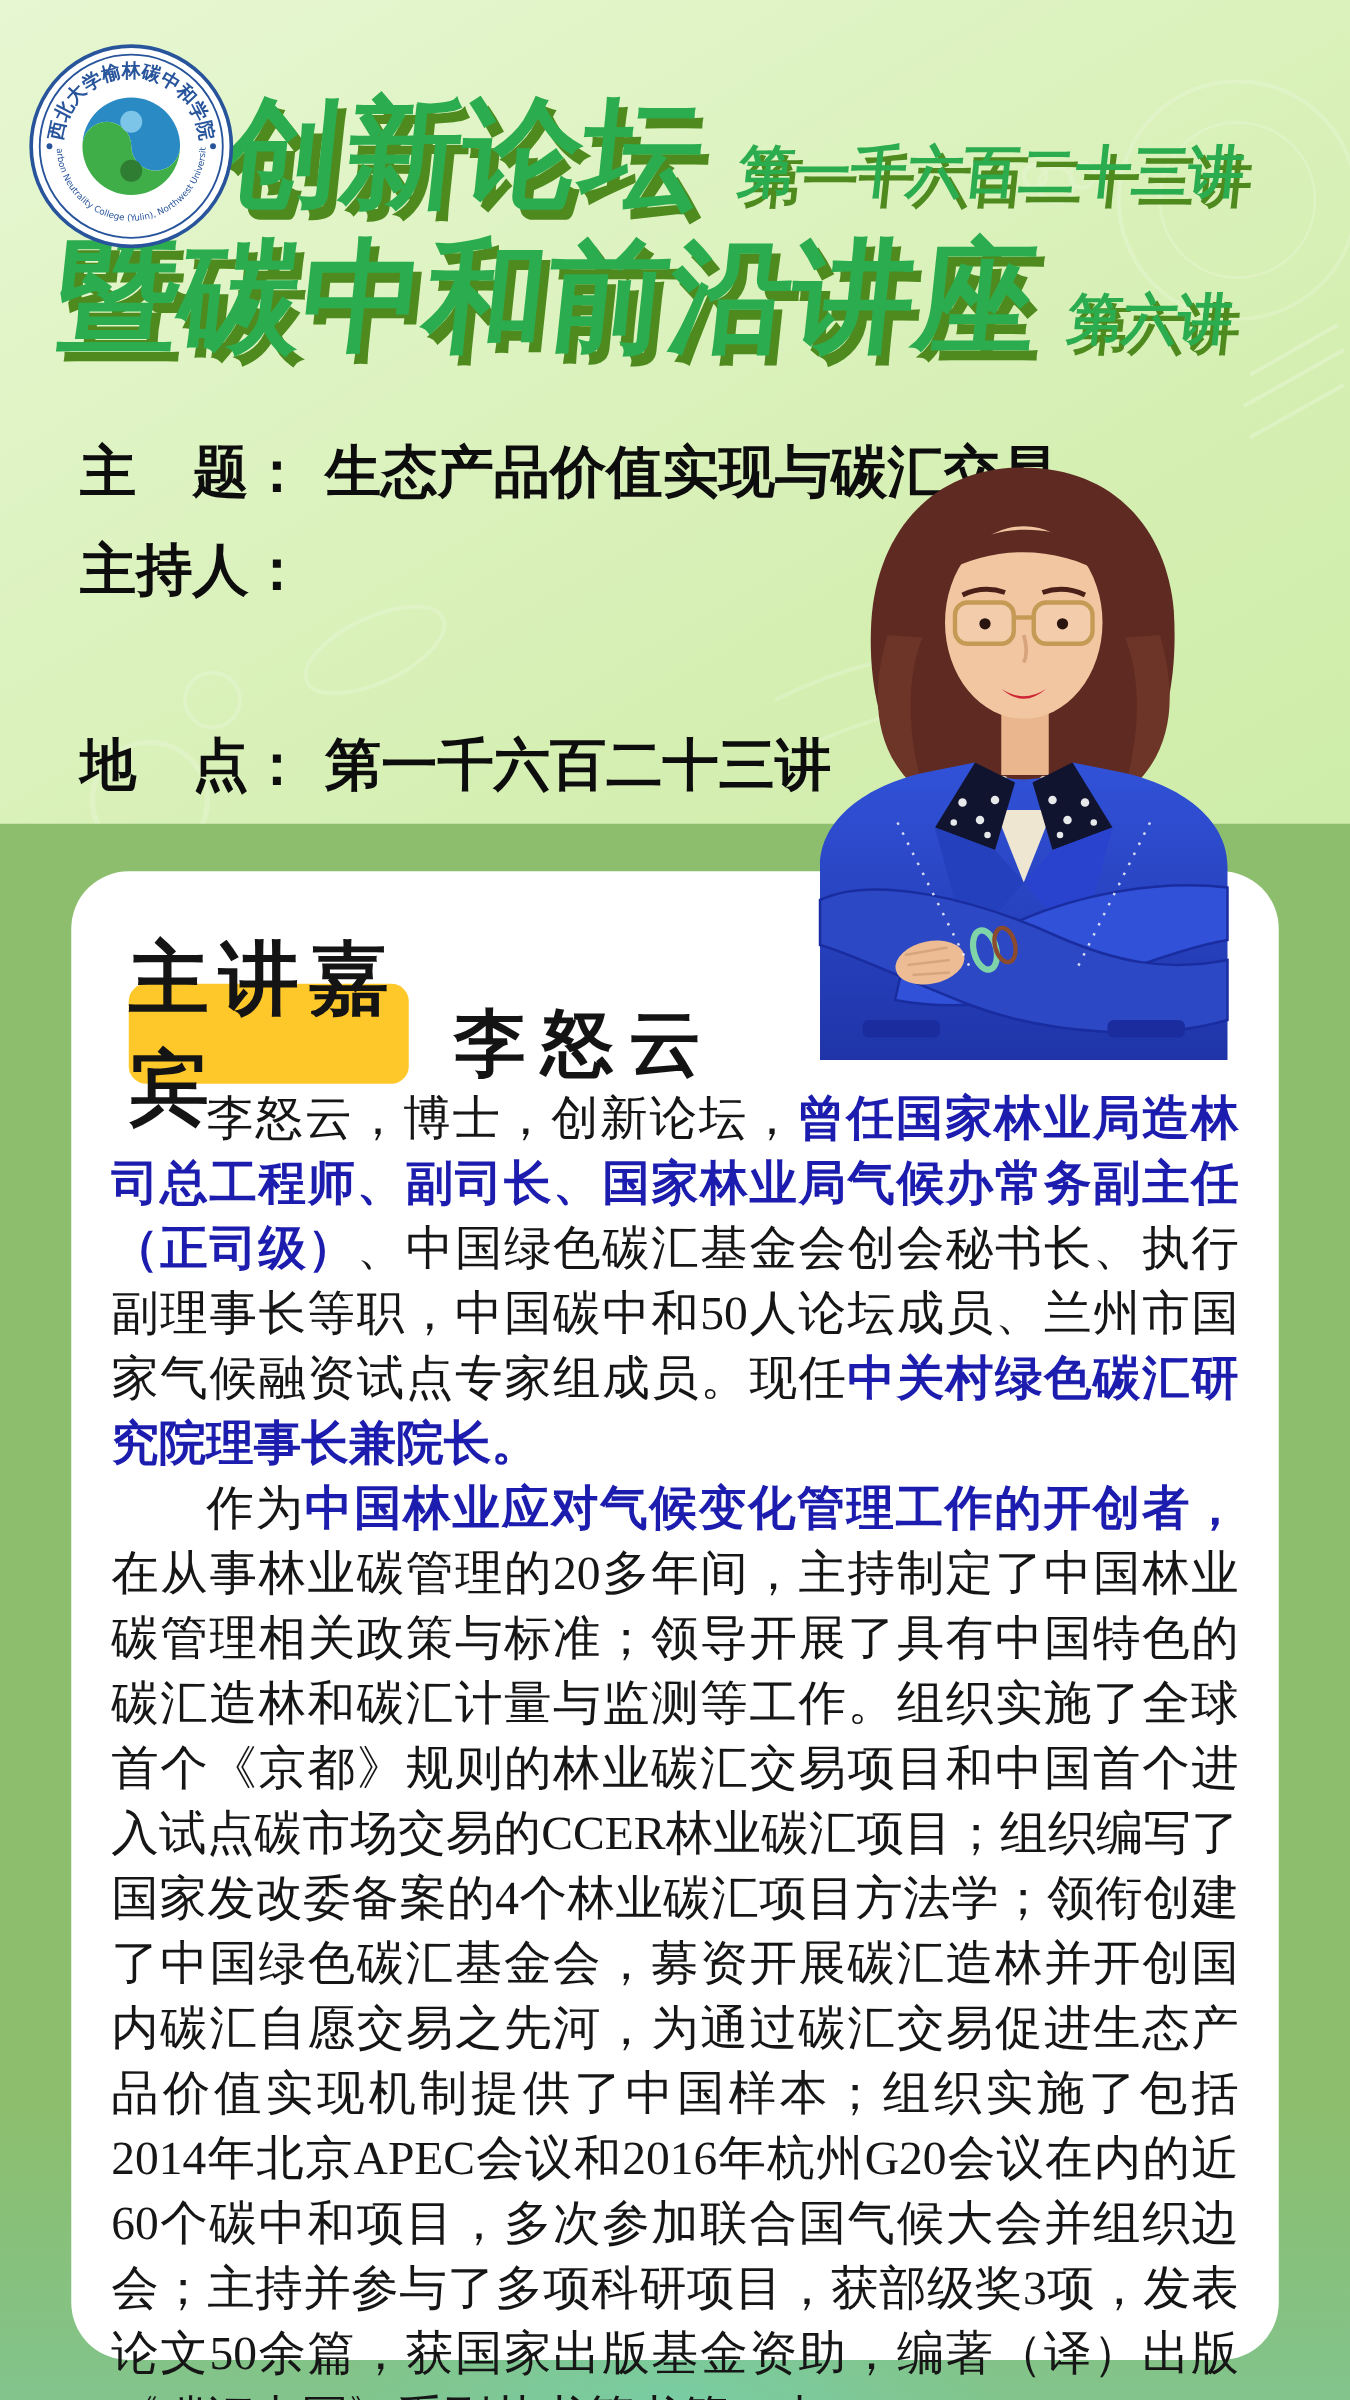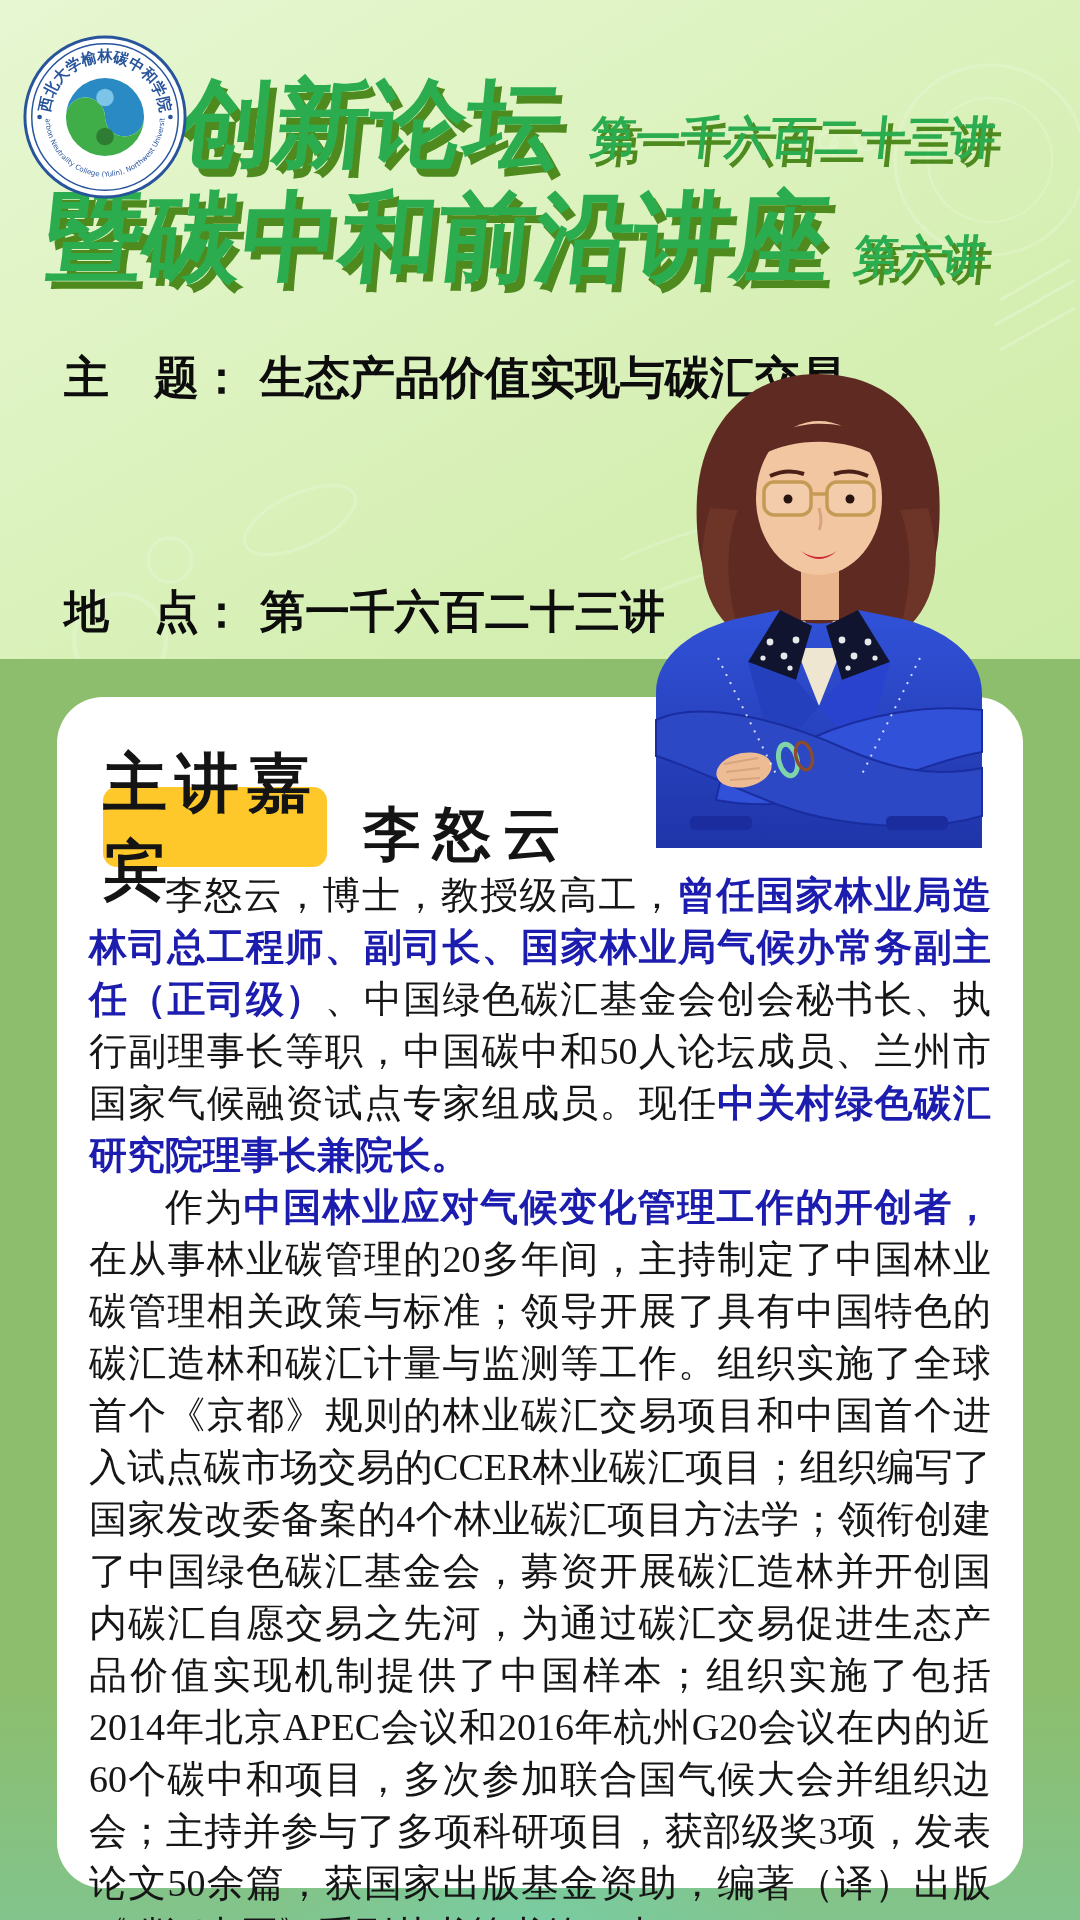--- a/index.html
+++ b/index.html
@@ -108,38 +108,39 @@
     <span class="t-main">暨碳中和前沿讲座</span>
     <span class="t-suffix">第六讲</span>
   </div>
 
   <div class="info">
     <div class="info-row">
       <span class="info-label">主　题：</span>
       <span class="info-value">生态产品价值实现与碳汇交易</span>
     </div>
     <div class="info-row">
+      <span class="info-label">主持人：</span>
     </div>
     <div class="info-row">
     </div>
     <div class="info-row">
       <span class="info-label">地　点：</span>
       <span class="info-value">第一千六百二十三讲</span>
     </div>
   </div>
 
   <div class="green-band"></div>
 
   <div class="card">
     <div class="card-header">
       <div class="badge">主讲嘉宾</div>
       <div class="speaker-name">李怒云</div>
     </div>
     <div class="bio">
-      <p><span>李怒云，博士，教授级高工，</span><span class="hl">曾任国家林业局造林司总工程师、副司长、国家林业局气候办常务副主任（正司级）</span><span>、中国绿色碳汇基金会创会秘书长、执行副理事长等职，中国碳中和50人论坛成员、兰州市国家气候融资试点专家组成员。现任</span><span class="hl">中关村绿色碳汇研究院理事长兼院长。</span></p>
+      <p><span>李怒云，博士，创新论坛，</span><span class="hl">曾任国家林业局造林司总工程师、副司长、国家林业局气候办常务副主任（正司级）</span><span>、中国绿色碳汇基金会创会秘书长、执行副理事长等职，中国碳中和50人论坛成员、兰州市国家气候融资试点专家组成员。现任</span><span class="hl">中关村绿色碳汇研究院理事长兼院长。</span></p>
       <p><span>作为</span><span class="hl">中国林业应对气候变化管理工作的开创者，</span><span>在从事林业碳管理的20多年间，主持制定了中国林业碳管理相关政策与标准；领导开展了具有中国特色的碳汇造林和碳汇计量与监测等工作。组织实施了全球首个《京都》规则的林业碳汇交易项目和中国首个进入试点碳市场交易的CCER林业碳汇项目；组织编写了国家发改委备案的4个林业碳汇项目方法学；领衔创建了中国绿色碳汇基金会，募资开展碳汇造林并开创国内碳汇自愿交易之先河，为通过碳汇交易促进生态产品价值实现机制提供了中国样本；组织实施了包括2014年北京APEC会议和2016年杭州G20会议在内的近60个碳中和项目，多次参加联合国气候大会并组织边会；主持并参与了多项科研项目，获部级奖3项，发表论文50余篇，获国家出版基金资助，编著（译）出版《碳汇中国》系列丛书等书籍17本。</span></p>
     </div>
   </div>
 
   <svg class="photo" viewBox="0 0 440 490">
     <defs>
       <linearGradient id="suit" x1="0" y1="0" x2="0" y2="1">
         <stop offset="0" stop-color="#3152d8"></stop>
           <stop offset="1" stop-color="#1f34a8"></stop>
       </linearGradient>

